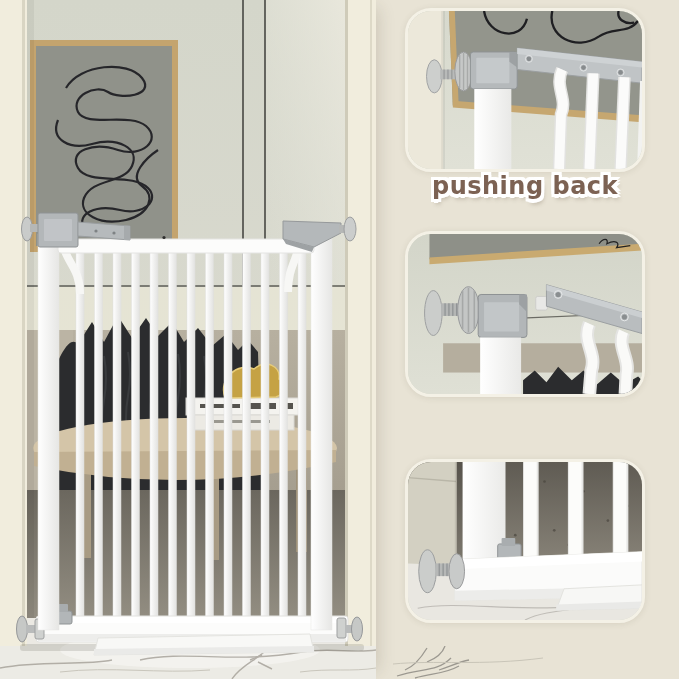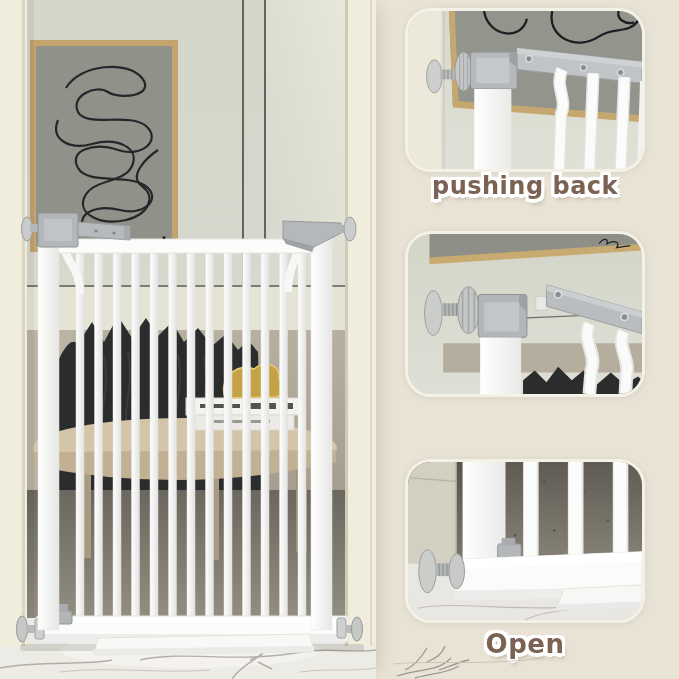--- a/index.html
+++ b/index.html
@@ -402,21 +402,20 @@
             </g>
           <ellipse cx="50" cy="112" rx="8" ry="18" fill="#c8cac9" stroke="#98999a"></ellipse>
         </g>
         <g>
           <polygon points="160,130 240,126 240,150 152,152" fill="#f7f7f5" stroke="#e2e2de"></polygon>
           <polygon points="152,146 240,143 240,150 152,152" fill="#e9e9e7"></polygon>
         </g>
       </g>
     </svg>
   </div>
-  <div class="plabel" id="label3">Open</div>
 
   <svg class="veins-br" viewBox="0 0 150 33">
     <g stroke="#8f8c85" stroke-width="1.3" fill="none" opacity=".85">
       <path d="M 4 30 C 30 22 44 26 58 12"></path>
       <path d="M 22 32 C 40 27 52 28 66 20"></path>
       <path d="M 12 24 C 22 20 28 12 34 2"></path>
       <path d="M 34 16 C 44 12 50 6 52 0"></path>
       <path d="M 46 24 C 58 20 66 16 76 14"></path>
     </g>
     <path d="M 0 18 C 40 14 90 20 150 12" stroke="#c9c5b8" stroke-width="1" fill="none"></path>

